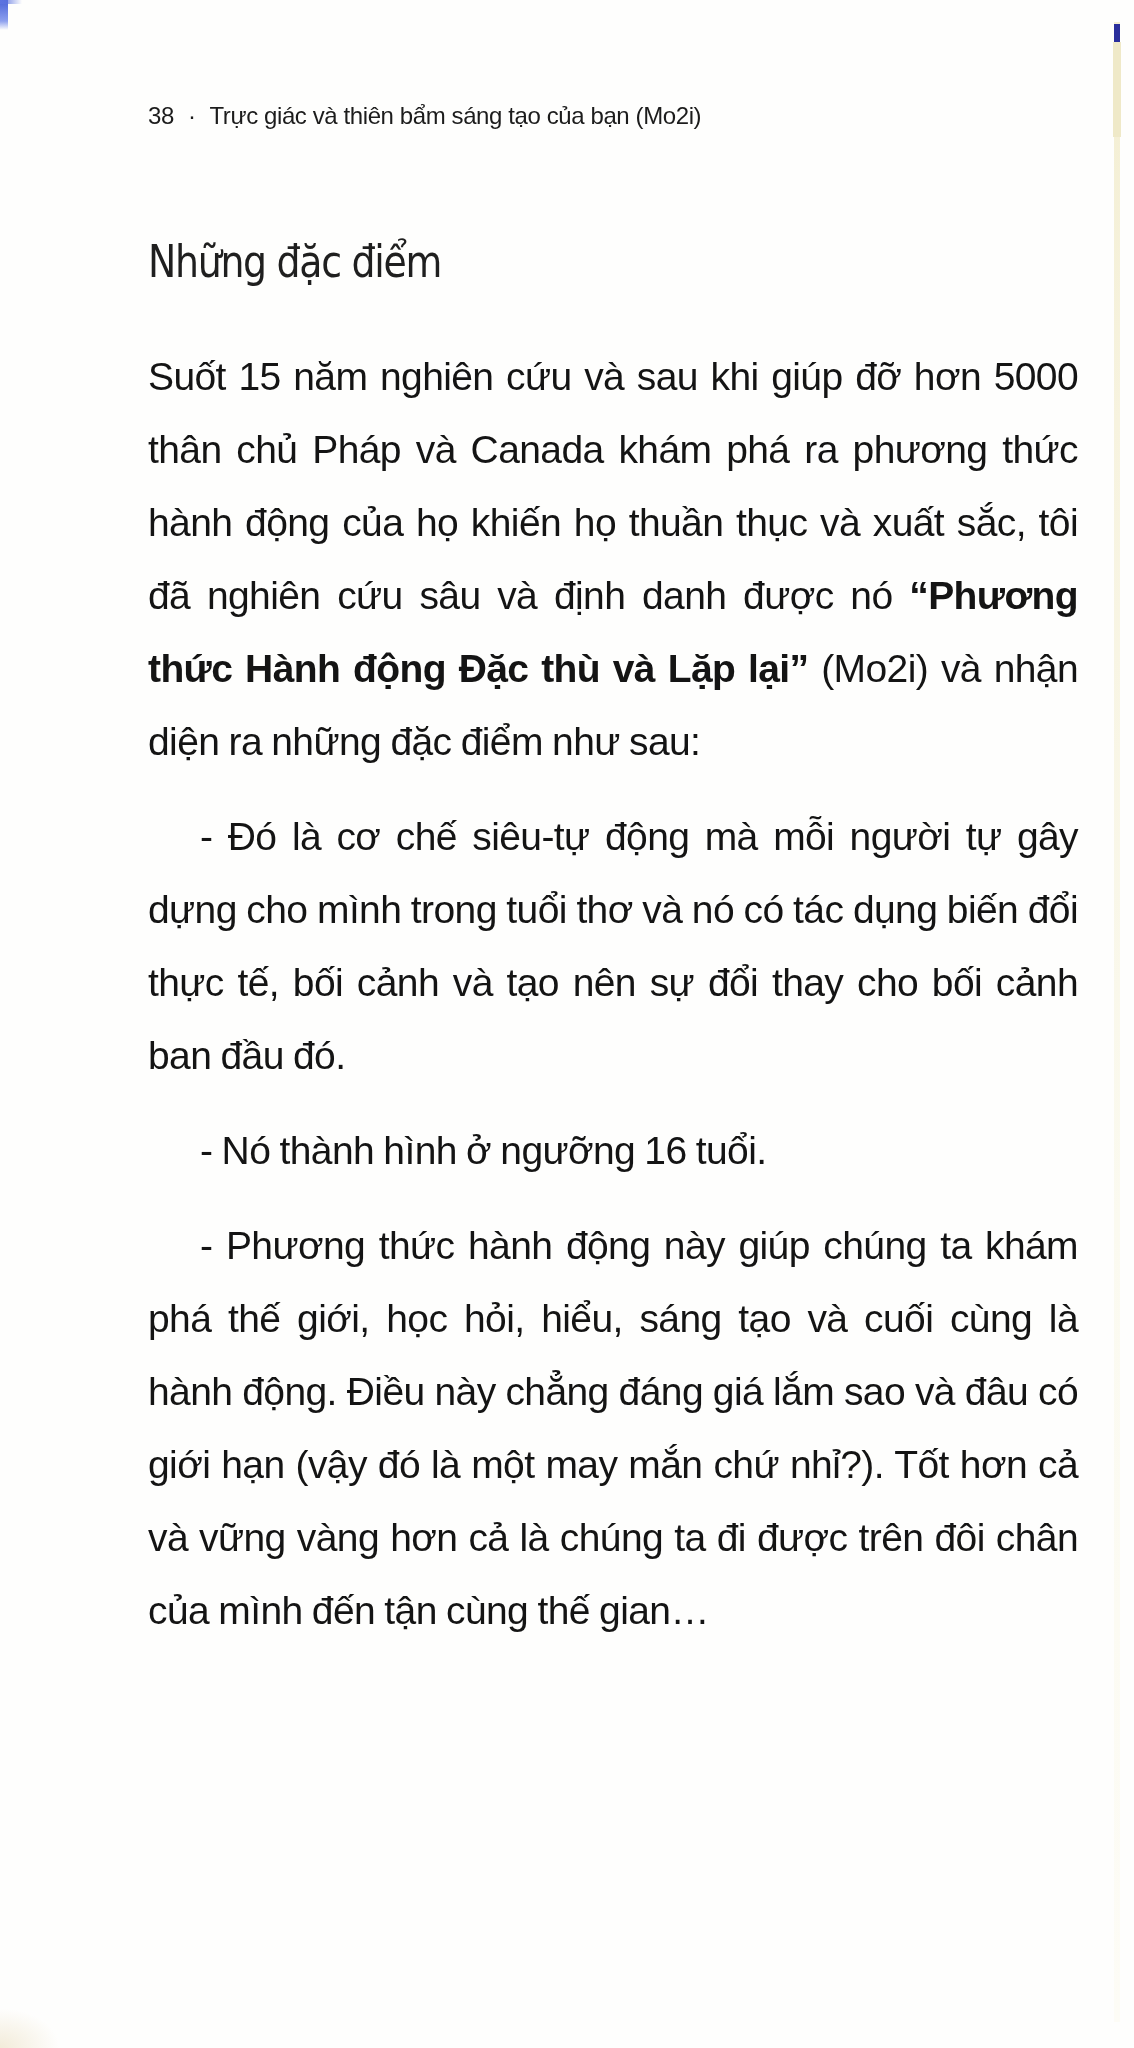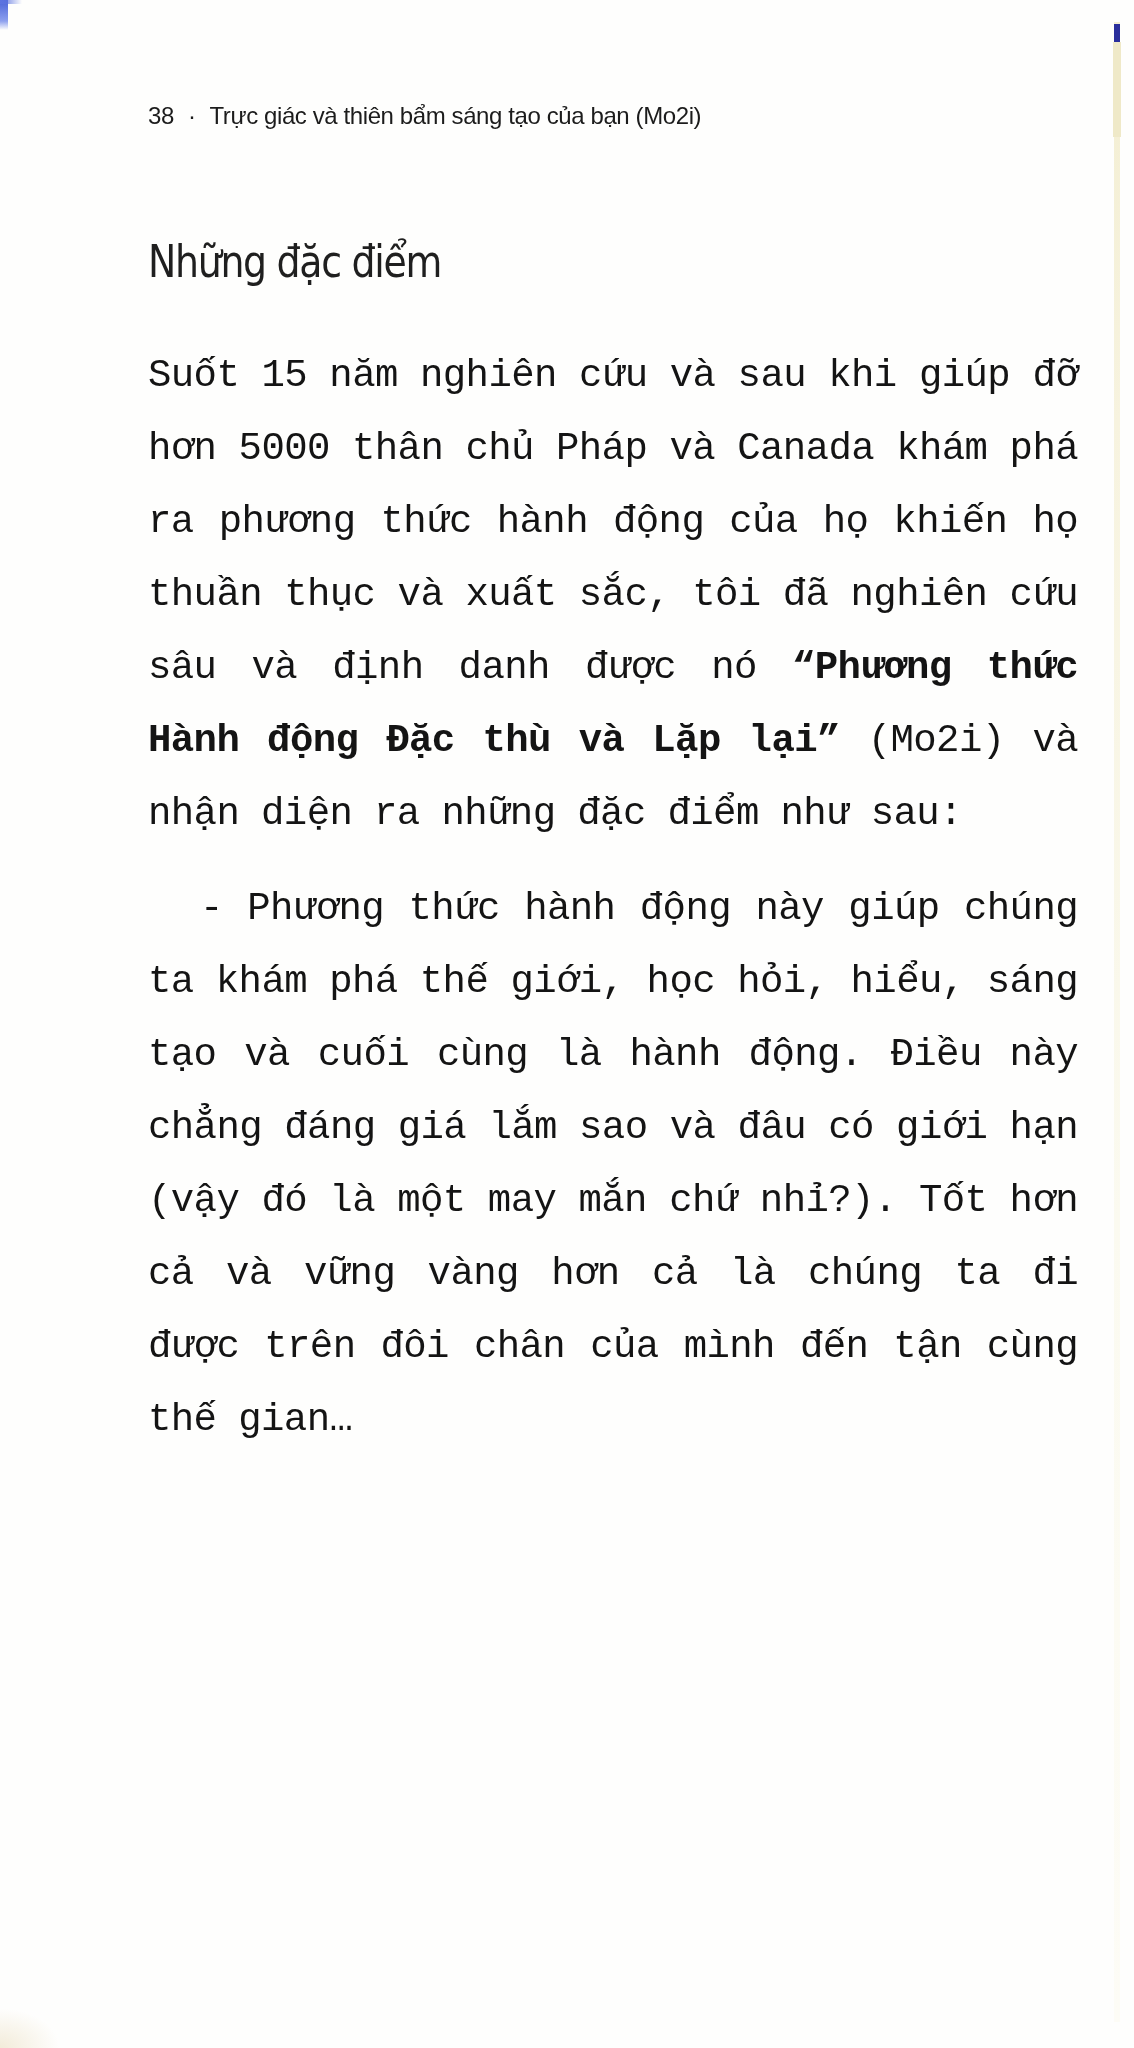--- a/index.html
+++ b/index.html
@@ -100,21 +100,21 @@
       transform: scaleX(0.86);
       transform-origin: left center;
       white-space: nowrap;
     }
 
     .body-text {
       position: absolute;
       top: 340px;
       left: 0;
       width: 930px;
-      font-family: Liberation Mono, monospace;
+      font-family: Liberation Sans, sans-serif;
       font-size: 39px;
       line-height: 73px;
       color: #141414;
     }
     .body-text p {
       margin: 0;
       text-align: justify;
       text-align-last: left;
       letter-spacing: -0.6px;
       word-spacing: -1px;
@@ -143,16 +143,18 @@
 
   <div class="running-header">
     <span class="page-number">38</span><span class="separator">·</span><span class="book-title">Trực giác và thiên bẩm sáng tạo của bạn (Mo2i)</span>
   </div>
 
   <h2 class="section-heading">Những đặc điểm</h2>
 
   <div class="body-text">
     <p><span>Suốt 15 năm nghiên cứu và sau khi giúp đỡ hơn 5000 thân chủ Pháp và Canada khám phá ra phương thức hành động của họ khiến họ thuần thục và xuất sắc, tôi đã nghiên cứu sâu và định danh được nó </span><span class="bold">“Phương thức Hành động Đặc thù và Lặp lại”</span><span> (Mo2i) và nhận diện ra những đặc điểm như sau:</span></p>
 
+    <p class="list-item">- Đó là cơ chế siêu-tự động mà mỗi người tự gây dựng cho mình trong tuổi thơ và nó có tác dụng biến đổi thực tế, bối cảnh và tạo nên sự đổi thay cho bối cảnh ban đầu đó.</p>
+    <p class="list-item">- Nó thành hình ở ngưỡng 16 tuổi.</p>
     <p class="list-item">- Phương thức hành động này giúp chúng ta khám phá thế giới, học hỏi, hiểu, sáng tạo và cuối cùng là hành động. Điều này chẳng đáng giá lắm sao và đâu có giới hạn (vậy đó là một may mắn chứ nhỉ?). Tốt hơn cả và vững vàng hơn cả là chúng ta đi được trên đôi chân của mình đến tận cùng thế gian…</p>
   </div>
 
 </div>
 
 </body></html>

